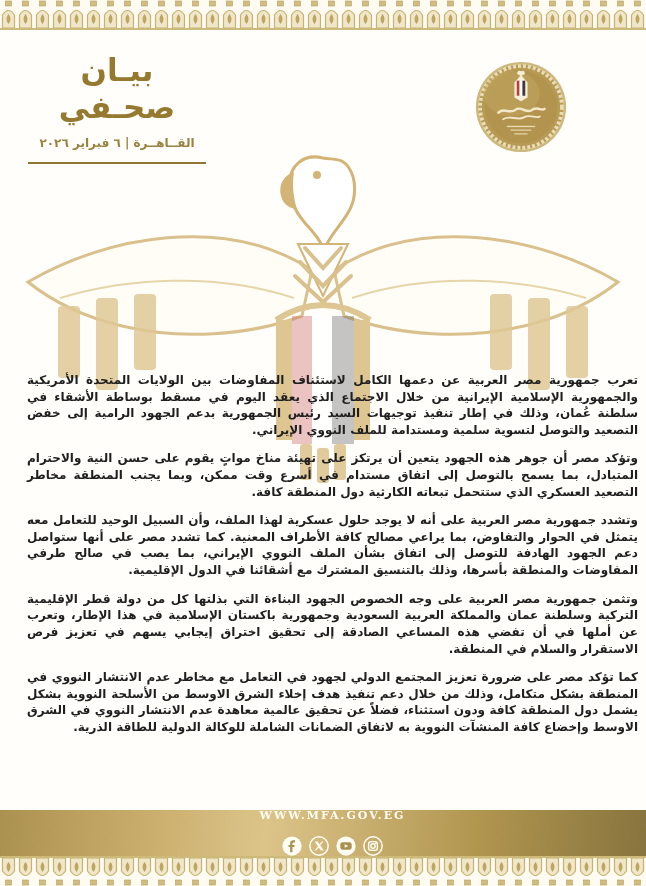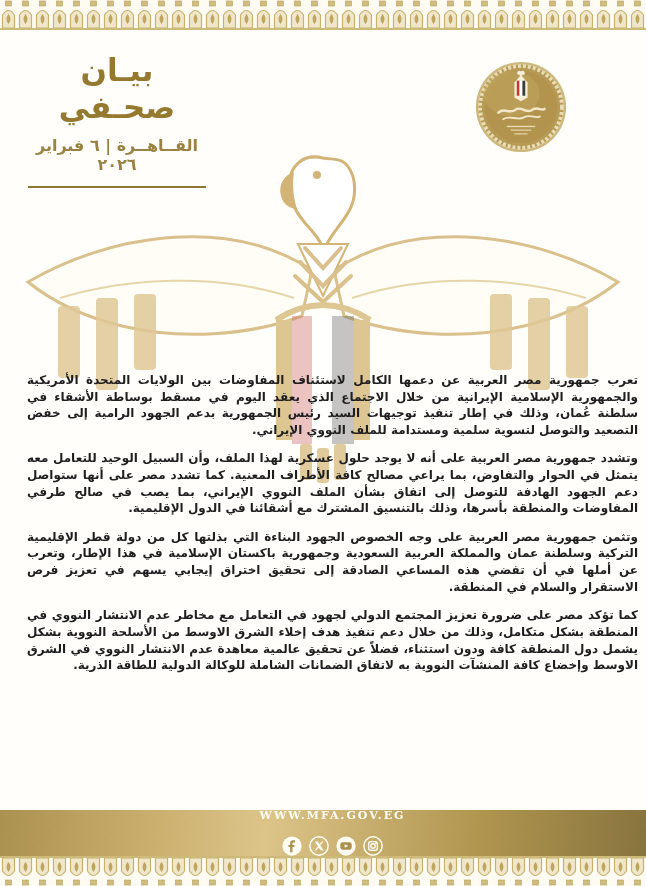--- a/index.html
+++ b/index.html
@@ -9,21 +9,21 @@
     font-family:"DejaVu Sans",sans-serif;
     padding-left:19px;
   }
   
   .border-strip{position:absolute;left:0;width:646px;height:30px;z-index:3;}
   .border-top{top:0;}
   .border-bottom{bottom:0;transform:scaleY(-1);}
   
   .title-block{position:absolute;top:52px;left:28px;width:178px;text-align:center;z-index:2;}
   .doc-type{font-size:31px;font-weight:700;color:#94792f;line-height:1.2;direction:rtl;}
-  .dateline{font-size:16px;font-weight:700;color:#9a8340;margin-top:10px;direction:rtl;}
+  .dateline{font-size:12px;font-weight:700;color:#9a8340;margin-top:10px;direction:rtl;}
   .title-rule{margin-top:12px;border-top:2.5px solid #8f7633;width:100%;}
   .seal{position:absolute;top:60px;right:97px;width:94px;height:94px;z-index:2;}
   
   .watermark{position:absolute;top:148px;left:0;width:646px;height:335px;z-index:0;}
   
   .headline{
     position:absolute;top:296px;left:30px;right:30px;z-index:2;
     font-size:15.5px;font-weight:700;color:#a62621;text-align:center;
     line-height:1.75;direction:rtl;
   }
@@ -137,20 +137,21 @@
           <rect x="317" y="300" width="12" height="35" rx="3"></rect>
           <rect x="334" y="296" width="12" height="36" rx="3"></rect>
         </g>
       </g>
     </svg>
   </div>
 
 
   <div class="body-text">
     <p>تعرب جمهورية مصر العربية عن دعمها الكامل لاستئناف المفاوضات بين الولايات المتحدة الأمريكية والجمهورية الإسلامية الإيرانية من خلال الاجتماع الذي يعقد اليوم في مسقط بوساطة الأشقاء في سلطنة عُمان، وذلك في إطار تنفيذ توجيهات السيد رئيس الجمهورية بدعم الجهود الرامية إلى خفض التصعيد والتوصل لتسوية سلمية ومستدامة للملف النووي الإيراني.</p>
+    <p>وتؤكد مصر أن جوهر هذه الجهود يتعين أن يرتكز على تهيئة مناخ مواتٍ يقوم على حسن النية والاحترام المتبادل، بما يسمح بالتوصل إلى اتفاق مستدام في أسرع وقت ممكن، وبما يجنب المنطقة مخاطر التصعيد العسكري الذي ستتحمل تبعاته الكارثية دول المنطقة كافة.</p>
     <p>وتشدد جمهورية مصر العربية على أنه لا يوجد حلول عسكرية لهذا الملف، وأن السبيل الوحيد للتعامل معه يتمثل في الحوار والتفاوض، بما يراعي مصالح كافة الأطراف المعنية. كما تشدد مصر على أنها ستواصل دعم الجهود الهادفة للتوصل إلى اتفاق بشأن الملف النووي الإيراني، بما يصب في صالح طرفي المفاوضات والمنطقة بأسرها، وذلك بالتنسيق المشترك مع أشقائنا في الدول الإقليمية.</p>
     <p>وتثمن جمهورية مصر العربية على وجه الخصوص الجهود البناءة التي بذلتها كل من دولة قطر الإقليمية التركية وسلطنة عمان والمملكة العربية السعودية وجمهورية باكستان الإسلامية في هذا الإطار، وتعرب عن أملها في أن تفضي هذه المساعي الصادقة إلى تحقيق اختراق إيجابي يسهم في تعزيز فرص الاستقرار والسلام في المنطقة.</p>
     <p>كما تؤكد مصر على ضرورة تعزيز المجتمع الدولي لجهود في التعامل مع مخاطر عدم الانتشار النووي في المنطقة بشكل متكامل، وذلك من خلال دعم تنفيذ هدف إخلاء الشرق الاوسط من الأسلحة النووية بشكل يشمل دول المنطقة كافة ودون استثناء، فضلاً عن تحقيق عالمية معاهدة عدم الانتشار النووي في الشرق الاوسط وإخضاع كافة المنشآت النووية به لاتفاق الضمانات الشاملة للوكالة الدولية للطاقة الذرية.</p>
   </div>
 
   <div class="footer-bar">
     <div class="site-url">WWW.MFA.GOV.EG</div>
     <div class="social-row">
       <button class="social-btn">
         <svg viewBox="0 0 24 24">

